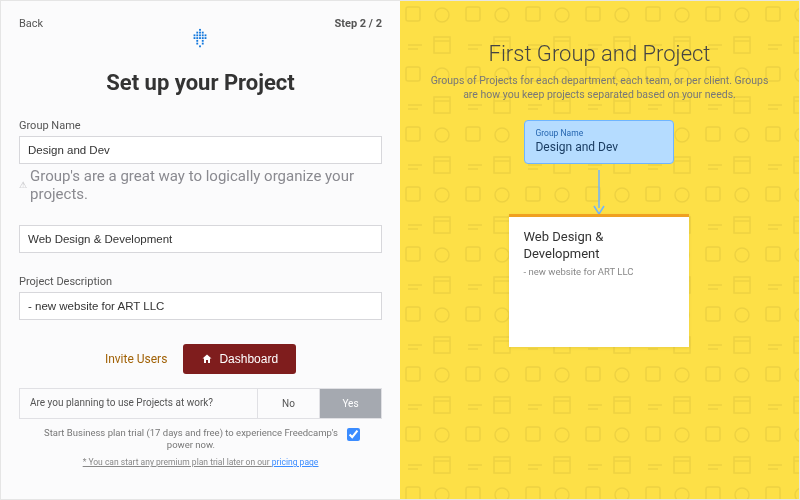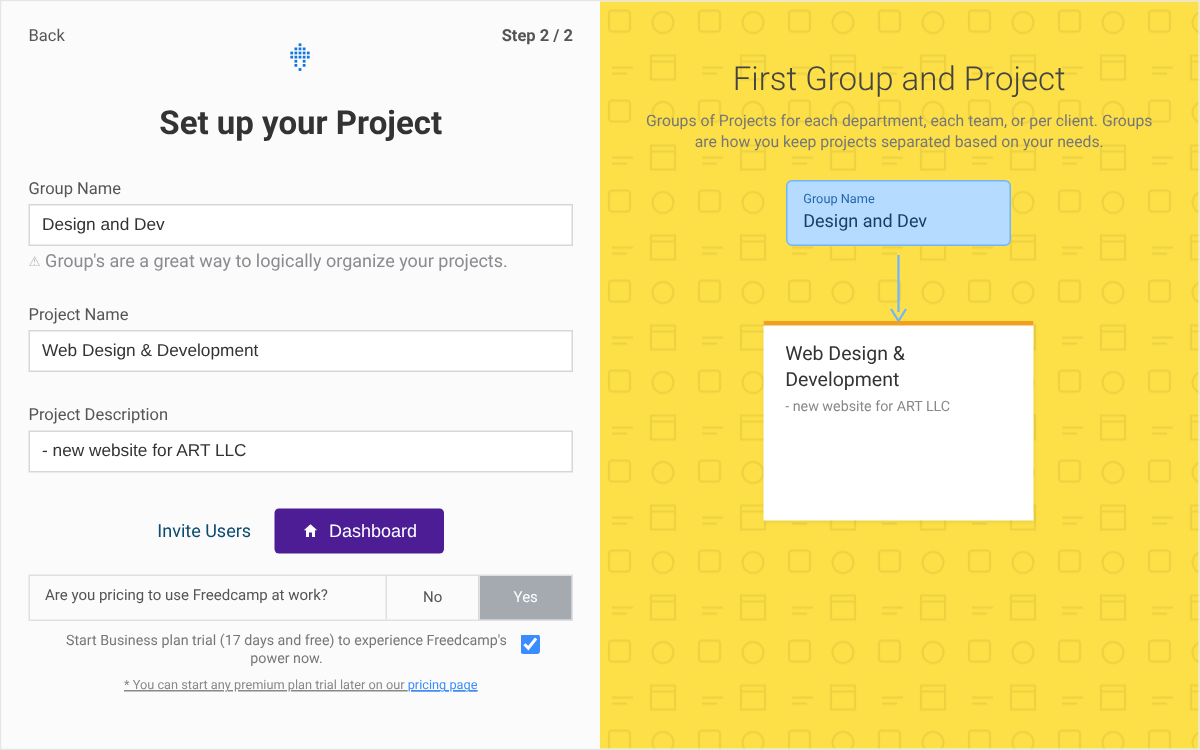--- a/index.html
+++ b/index.html
@@ -11,27 +11,27 @@
   
   .topbar { display: flex; justify-content: space-between; align-items: center; font-size: 11px; color: #555; }
   .back { cursor: pointer; }
   .step { color: #555; font-weight: bold; }
   .logo { display:flex; justify-content:center; margin-top:-2px; color:#1177dd;}
   .logo svg { display:block; }
   h1.title { font-size: 22px; font-weight: 700; color: #333; text-align: center; margin: 20px 0 24px 0; }
   .field { margin-bottom: 6px; }
   .label { font-size: 11px; color: #555; margin-bottom: 4px; display: block; }
   .input { width: 100%; height: 28px; border: 1px solid #d7d7db; background: #fff; padding: 0 8px; font-size: 11.5px; color: #333; }
-  .hint { font-size: 12px; color: #8a8a90; margin-top: 3px; display:flex; align-items:center; gap:3px;}
+  .hint { font-size: 15px; color: #8a8a90; margin-top: 3px; display:flex; align-items:center; gap:3px;}
   .hint::before { content:"⚠"; font-size:9px; opacity:.6;}
   .spacer { height: 16px; }
 
   .actions { display: flex; justify-content: center; align-items: center; gap: 16px; margin: 18px 0 14px 0; }
-  .link-btn { font-size: 12px; color: #0c4a6e; cursor: pointer; }
-  .primary-btn { background: #4c1d95; color: #fff; border: none; padding: 8px 18px; font-size: 12px; border-radius: 3px; cursor: pointer; display:flex; align-items:center; gap:6px;}
+  .link-btn { font-size: 12px; color: #a16207; cursor: pointer; }
+  .primary-btn { background: #7f1d1d; color: #fff; border: none; padding: 8px 18px; font-size: 12px; border-radius: 3px; cursor: pointer; display:flex; align-items:center; gap:6px;}
   .primary-btn svg { display:block; }
 
   .survey { border: 1px solid #e0e0e4; display: flex; font-size: 10px; color: #555; }
   .survey .q { flex: 1; padding: 8px 10px; line-height: 1.25; }
   .survey .opt { width: 62px; display:flex; align-items:center; justify-content:center; border-left:1px solid #e0e0e4; cursor:pointer; }
   .survey .opt.sel { background:#a5a9b0; color:#fff; }
 
   .trial { font-size: 9.5px; color: #777; margin-top: 8px; display:flex; align-items:flex-start; justify-content:center; gap:6px; line-height:1.3; text-align:center;}
   .trial .txt { max-width: 300px; }
   .trial-check { margin-top:1px; accent-color:#3b8cff; }
@@ -91,21 +91,20 @@
     <div class="field">
       <label class="label">Group Name</label>
       <input class="input" value="Design and Dev" style="">
       <div class="hint">
           <span>Group's are a great way to logically organize your projects.</span>
         </div>
     </div>
     <div class="spacer"></div>
 
     <div class="field">
-      <label class="label">Project Name</label>
       <input class="input" value="Web Design &amp; Development" style="">
     </div>
     <div class="spacer"></div>
 
     <div class="field">
       <label class="label">Project Description</label>
       <input class="input" value="- new website for ART LLC" style="">
     </div>
 
     <div class="actions">
@@ -114,21 +113,21 @@
         <span>
           <svg width="12" height="12" viewBox="0 0 24 24" fill="#fff">
               <path d="M12 3l9 8h-3v9h-4v-6h-4v6H6v-9H3z"></path>
             </svg>
         </span>
         <span>Dashboard</span>
       </button>
     </div>
 
     <div class="survey">
-      <div class="q">Are you pricing to use Freedcamp at work?</div>
+      <div class="q">Are you planning to use Projects at work?</div>
       <div class="opt">No</div>
       <div class="opt sel">Yes</div>
     </div>
 
     <div class="trial">
       <span class="txt">Start Business plan trial (17 days and free) to experience Freedcamp's power now.</span>
       <input type="checkbox" class="trial-check" checked="" style="">
     </div>
     <div class="note">
       <span>* You can start any premium plan trial later on our </span><a href="#">pricing page</a>

